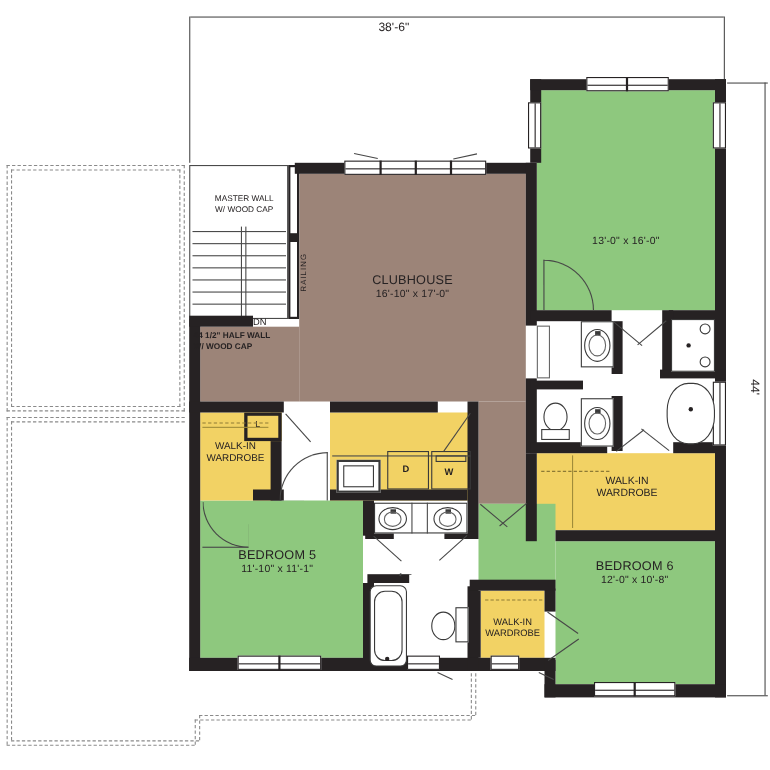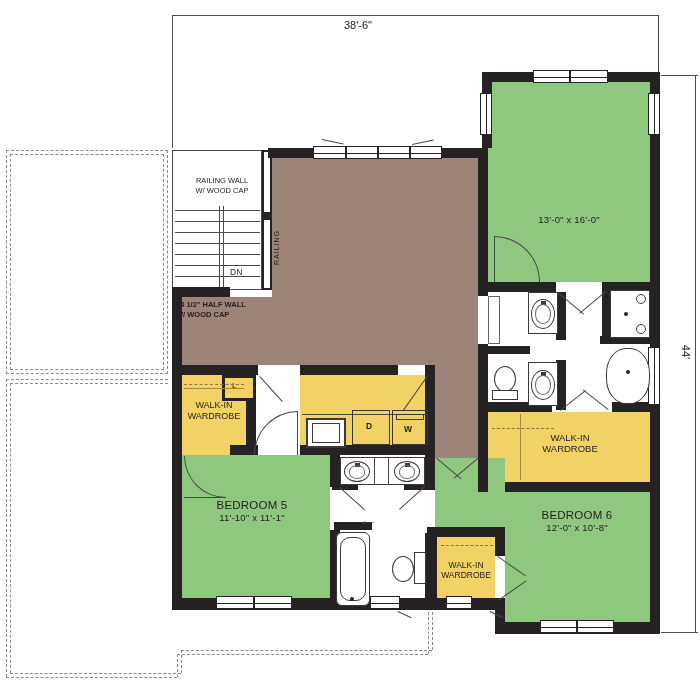--- a/index.html
+++ b/index.html
@@ -212,20 +212,24 @@
   <div class="arc" style="left:184px;top:456px;width:42px;height:42px;border-bottom:1.2px solid #474747;border-left:1.2px solid #474747;border-bottom-left-radius:100%;"></div>
   <div class="leaf" style="left:184px;top:497px;width:42px;"></div>
   <div class="leaf" style="left:428px;top:376px;width:42px;transform:rotate(125deg);"></div>
   <div class="leaf" style="left:340px;top:487px;width:34px;transform:rotate(42deg);"></div>
   <div class="leaf" style="left:425px;top:487px;width:34px;transform:rotate(138deg);"></div>
   <div class="leaf" style="left:437px;top:458px;width:32px;transform:rotate(40deg);"></div>
   <div class="leaf" style="left:479px;top:458px;width:32px;transform:rotate(140deg);"></div>
   <div class="leaf" style="left:498px;top:556px;width:34px;transform:rotate(35deg);"></div>
   <div class="leaf" style="left:498px;top:600px;width:34px;transform:rotate(-35deg);"></div>
 
+  <div class="room-label" style="left:315px;top:248px;width:120px;">
+    <div class="room-name">CLUBHOUSE</div>
+    <div class="room-size">16'-10" x 17'-0"</div>
+  </div>
   <div class="room-label" style="left:494px;top:214px;width:150px;">
     <div class="room-size">13'-0" x 16'-0"</div>
   </div>
   <div class="room-label" style="left:187px;top:498px;width:130px;">
     <div class="room-name">BEDROOM 5</div>
     <div class="room-size">11'-10" x 11'-1"</div>
   </div>
   <div class="room-label" style="left:512px;top:508px;width:130px;">
     <div class="room-name">BEDROOM 6</div>
     <div class="room-size">12'-0" x 10'-8"</div>
@@ -236,23 +240,23 @@
   </div>
   <div class="ward-label" style="left:185px;top:400px;width:58px;font-size:9px;">
     <div>WALK-IN</div>
     <div>WARDROBE</div>
   </div>
   <div class="ward-label" style="left:438px;top:560px;width:56px;font-size:8.5px;">
     <div>WALK-IN</div>
     <div>WARDROBE</div>
   </div>
   <div class="note" style="left:184px;top:176px;width:76px;text-align:center;">
-    <div>RAILING WALL</div>
+    <div>MASTER WALL</div>
     <div>W/ WOOD CAP</div>
   </div>
   <div class="note" style="left:176px;top:300px;width:95px;font-weight:bold;">
     <div>44 1/2" HALF WALL</div>
     <div>W/ WOOD CAP</div>
   </div>
   <div class="note" style="left:272px;top:230px;font-size:7px;writing-mode:vertical-rl;transform:rotate(180deg);letter-spacing:1px;">RAILING</div>
-  <div class="small-lbl" style="left:230px;top:267px;font-weight:normal;">DN</div>
+  <div class="small-lbl" style="left:230px;top:287px;font-weight:normal;">DN</div>
 
 </div>
 
 </body></html>

